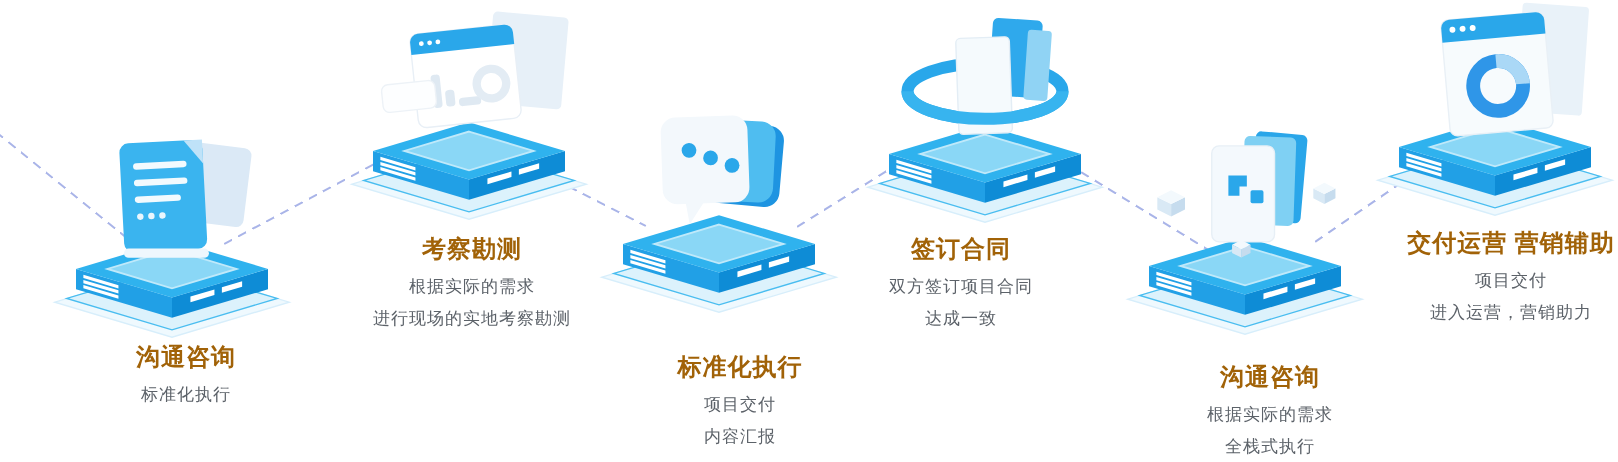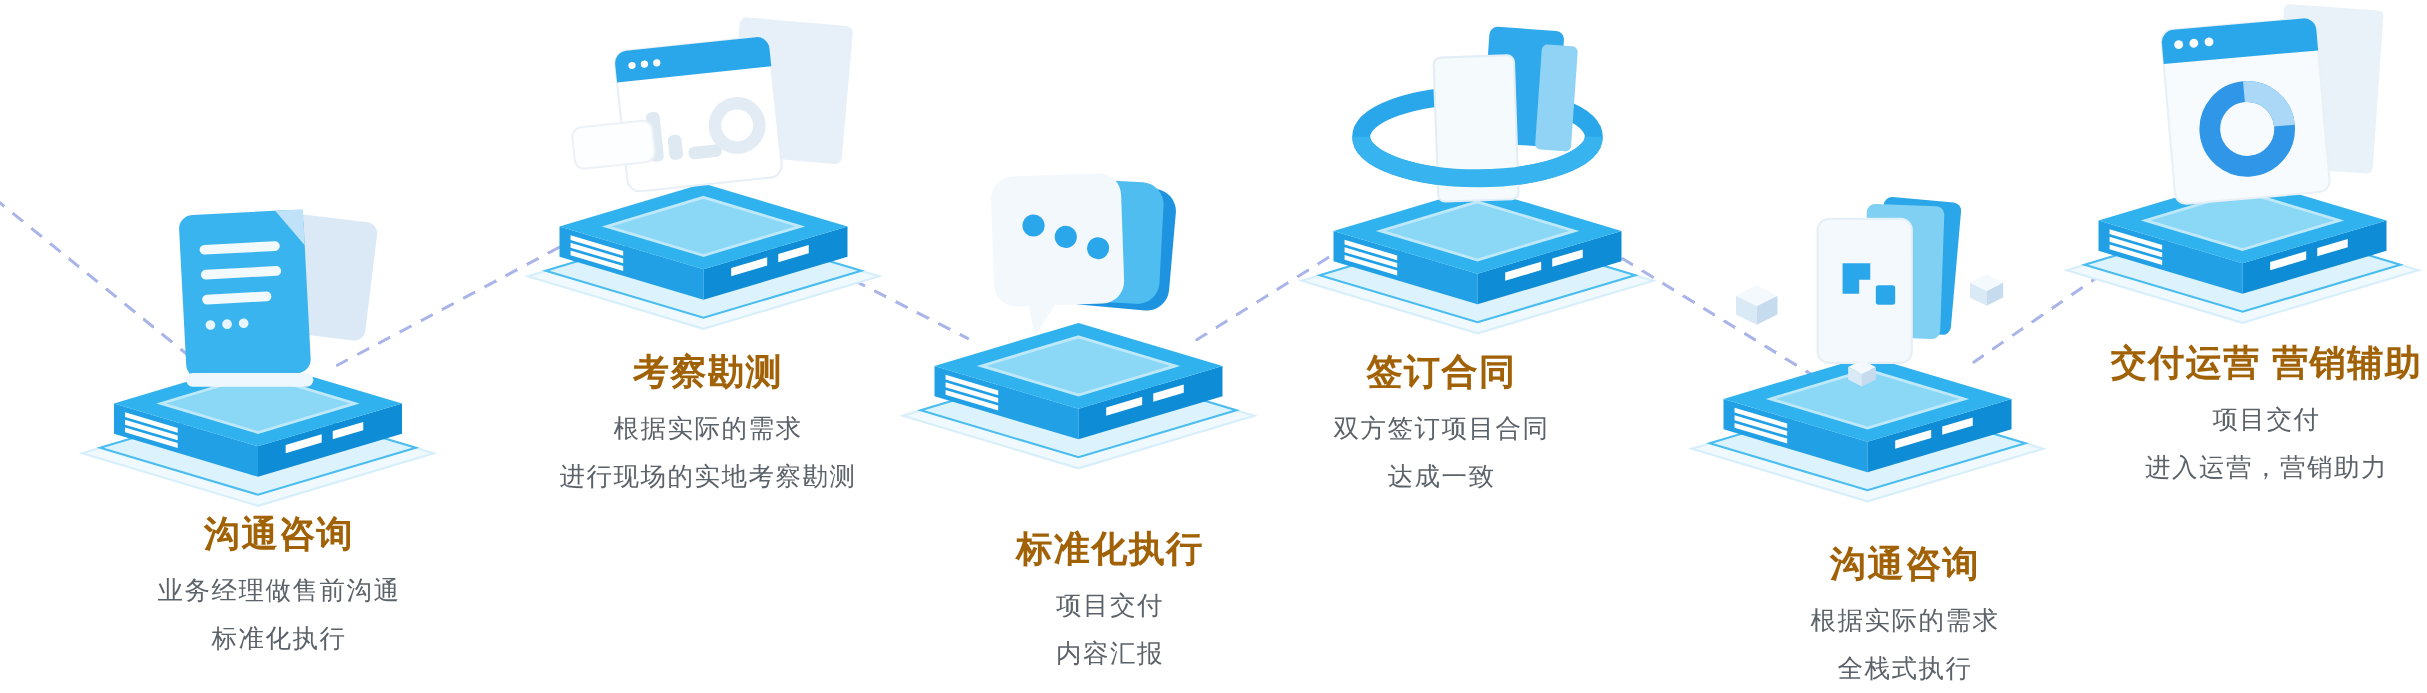--- a/index.html
+++ b/index.html
@@ -210,21 +210,20 @@
         <circle cx="110" cy="29" r="3.2" fill="#ffffff"></circle>
         <circle cx="132" cy="94" r="27" fill="none" stroke="#2f96e8" stroke-width="15"></circle>
         <path d="M132,67 A27,27 0 0 1 159,94" fill="none" stroke="#aad8f6" stroke-width="15"></path>
       </g>
     </g>
       </svg>
     </div>
 
   <div class="txt" style="left:36px;top:342px;">
     <div class="step-title">沟通咨询</div>
-    <div class="step-desc">业务经理做售前沟通</div>
     <div class="step-desc">标准化执行</div>
   </div>
 
   <div class="txt" style="left:322px;top:234px;">
     <div class="step-title">考察勘测</div>
     <div class="step-desc">根据实际的需求</div>
     <div class="step-desc">进行现场的实地考察勘测</div>
   </div>
 
   <div class="txt" style="left:590px;top:352px;">

